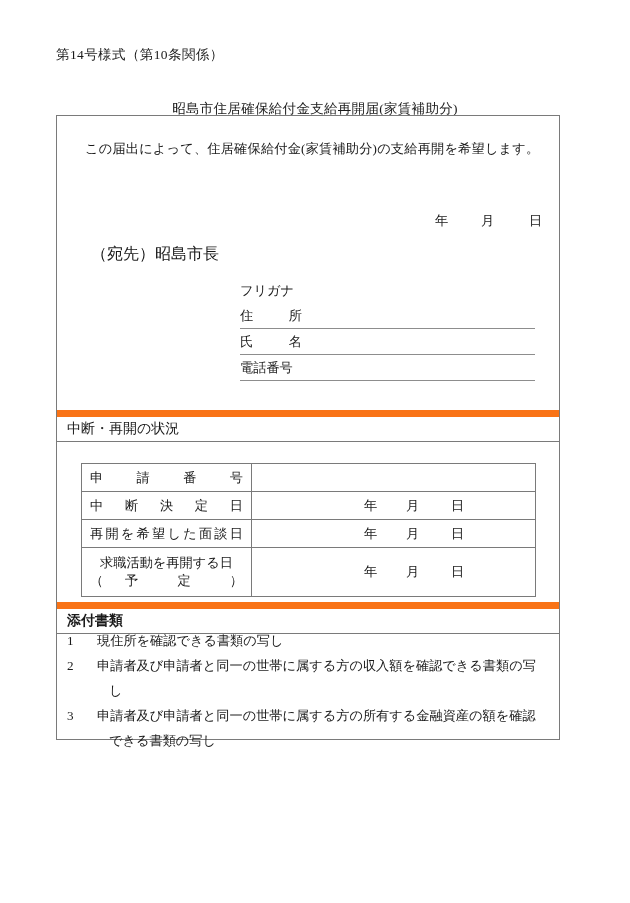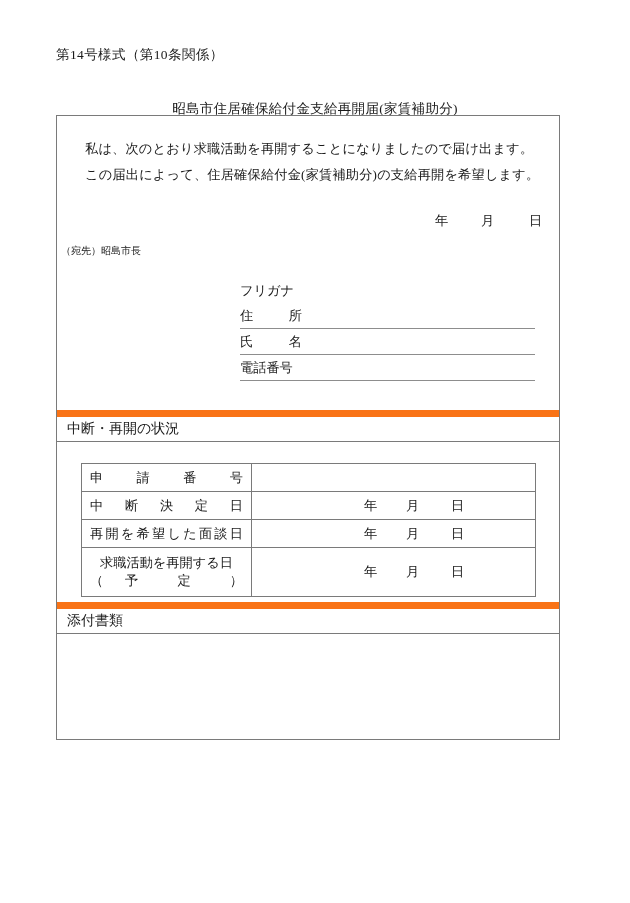--- a/index.html
+++ b/index.html
@@ -77,23 +77,23 @@
     font-size: 13.2px;
     white-space: nowrap;
   }
   .date-line span { display: inline-block; }
   .date-line .d-y { width: 46px; text-align: left; }
   .date-line .d-m { width: 48px; text-align: left; }
   .date-line .d-d { width: 22px; text-align: left; }
 
   .addressee {
     position: absolute;
-    left: 4px;
+    left: 34px;
     top: 128px;
-    font-size: 10px;
+    font-size: 16px;
     white-space: nowrap;
   }
 
   
   .fields {
     position: absolute;
     left: 183px;
     top: 162px;
     width: 295px;
   }
@@ -124,21 +124,21 @@
     left: 0;
     width: 502px;
     box-sizing: border-box;
     border-top: 7px solid #f97316;
     border-bottom: 1px solid #7a7a7a;
     font-size: 14px;
     padding: 3px 0 3px 10px;
     white-space: nowrap;
   }
   .band-status { top: 294px; }
-  .band-attach { top: 486px; }
+  .band-attach { top: 486px; font-weight: bold; }
 
   
   .status-table {
     position: absolute;
     left: 24px;
     top: 347px;
     width: 455px;
     border-collapse: collapse;
     table-layout: fixed;
     font-size: 13.2px;
@@ -212,21 +212,20 @@
 <body>
 
 <div class="page">
 
   <div class="form-no">第14号様式（第10条関係）</div>
   <div class="doc-title">昭島市住居確保給付金支給再開届(家賃補助分)</div>
 
   <div class="outer-box">
 
     <div class="decl">
-      <p class="indent">私は、次のとおり求職活動を再開することになりましたので届け出ます。</p>
       <p class="indent">この届出によって、住居確保給付金(家賃補助分)の支給再開を希望します。</p>
     </div>
 
     <div class="date-line">
       <span class="d-y">年</span><span class="d-m">月</span><span class="d-d">日</span>
     </div>
 
     <div class="addressee">（宛先）昭島市長</div>
 
     <div class="fields">
@@ -283,15 +282,26 @@
             <span class="ymd">
               <span class="d-y">年</span><span class="d-m">月</span><span class="d-d">日</span>
             </span>
           </td>
         </tr>
       </tbody>
     </table>
 
     <div class="band band-attach">添付書類</div>
 
+    <div class="attach-list">
+      <div class="attach-item">
+        <span class="num">1</span><span class="txt">現住所を確認できる書類の写し</span>
+      </div>
+      <div class="attach-item">
+        <span class="num">2</span><span class="txt hang">申請者及び申請者と同一の世帯に属する方の収入額を確認できる書類の写し</span>
+      </div>
+      <div class="attach-item">
+        <span class="num">3</span><span class="txt hang">申請者及び申請者と同一の世帯に属する方の所有する金融資産の額を確認できる書類の写し</span>
+      </div>
+    </div>
 
   </div>
 </div>
 
 </body></html>

